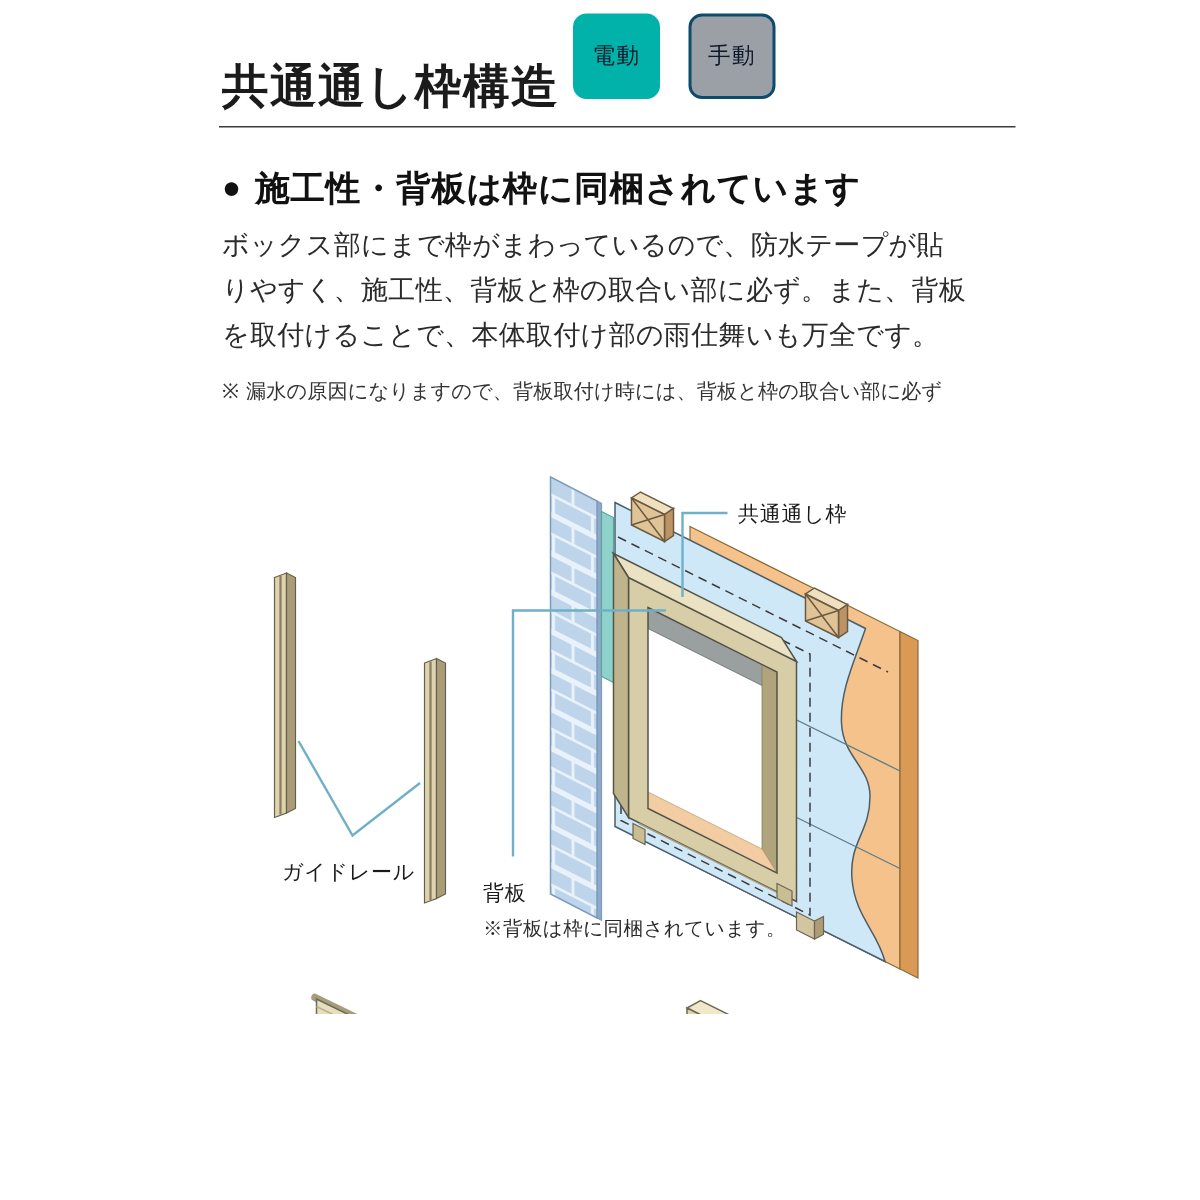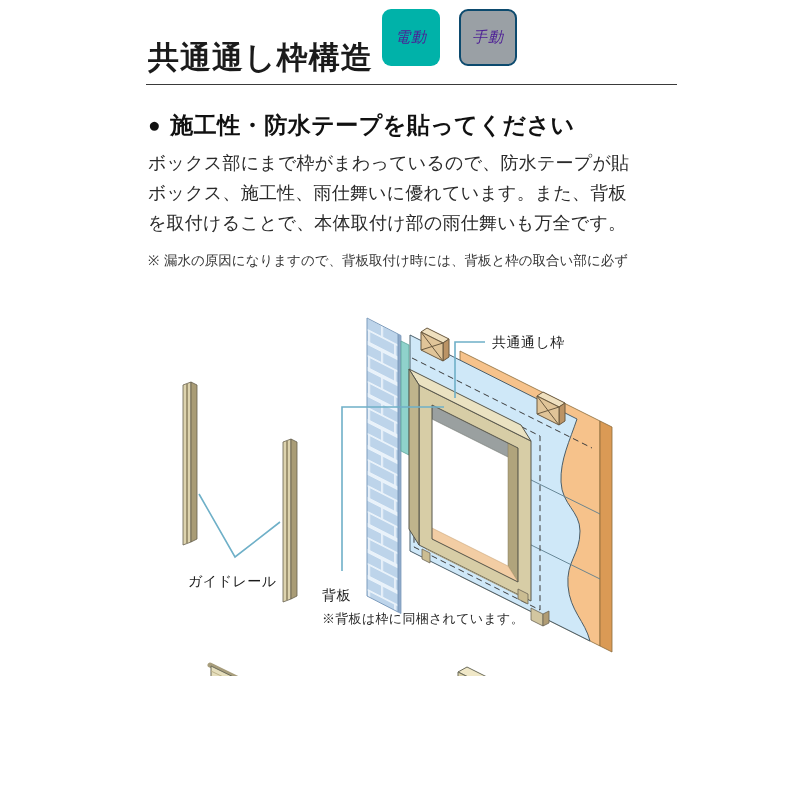--- a/index.html
+++ b/index.html
@@ -6,22 +6,22 @@
   .page{
     position:relative;width:800px;height:676px;background:#ffffff;overflow:hidden;
     font-family:"Liberation Sans", sans-serif;color:#222;
   }
   .title{
     position:absolute;left:148px;top:37px;font-size:31px;font-weight:bold;
     color:#1b1b1b;letter-spacing:1px;white-space:nowrap;
   }
   .badge{
     position:absolute;top:9px;width:58px;height:57px;border-radius:9px;
-    color:#4c1d95;font-size:15px;display:flex;align-items:center;justify-content:center;
-    letter-spacing:1px;box-sizing:border-box;font-style:italic;
+    color:#0f172a;font-size:15px;display:flex;align-items:center;justify-content:center;
+    letter-spacing:1px;box-sizing:border-box;
   }
   .badge-electric{left:382px;background:#00b2a9;}
   .badge-manual{left:459px;background:#9aa0a5;border:2px solid #0c4a6e;}
   .divider{position:absolute;left:146px;top:84px;width:531px;height:0;border-top:1.5px solid #3a3a3a;}
   .heading{
     position:absolute;left:148px;top:110px;font-size:23px;font-weight:bold;color:#111;
     letter-spacing:0.5px;white-space:nowrap;
   }
   .heading .bullet{font-size:21px;margin-right:9px;vertical-align:1px;}
   .body-text{
@@ -48,25 +48,25 @@
 </head>
 <body>
 
 <div class="page">
 
   <div class="title">共通通し枠構造</div>
   <div class="badge badge-electric">電動</div>
   <div class="badge badge-manual">手動</div>
   <div class="divider"></div>
 
-  <div class="heading"><span class="bullet">●</span><span>施工性・防水テープを貼ってください</span></div>
+  <div class="heading"><span class="bullet">●</span><span>施工性・背板は枠に同梱されています</span></div>
 
   <div class="body-text">
     <span>ボックス部にまで枠がまわっているので、防水テープが貼</span>
-    <span>ボックス、施工性、雨仕舞いに優れています。また、背板</span>
+    <span>りやすく、施工性、背板と枠の取合い部に必ず。また、背板</span>
     <span>を取付けることで、本体取付け部の雨仕舞いも万全です。</span>
   </div>
 
   <div class="note">
     <span class="marker">※</span>
     <span class="note-lines">
       <span>漏水の原因になりますので、背板取付け時には、背板と枠の取合い部に必ず</span>
     </span>
   </div>
 

